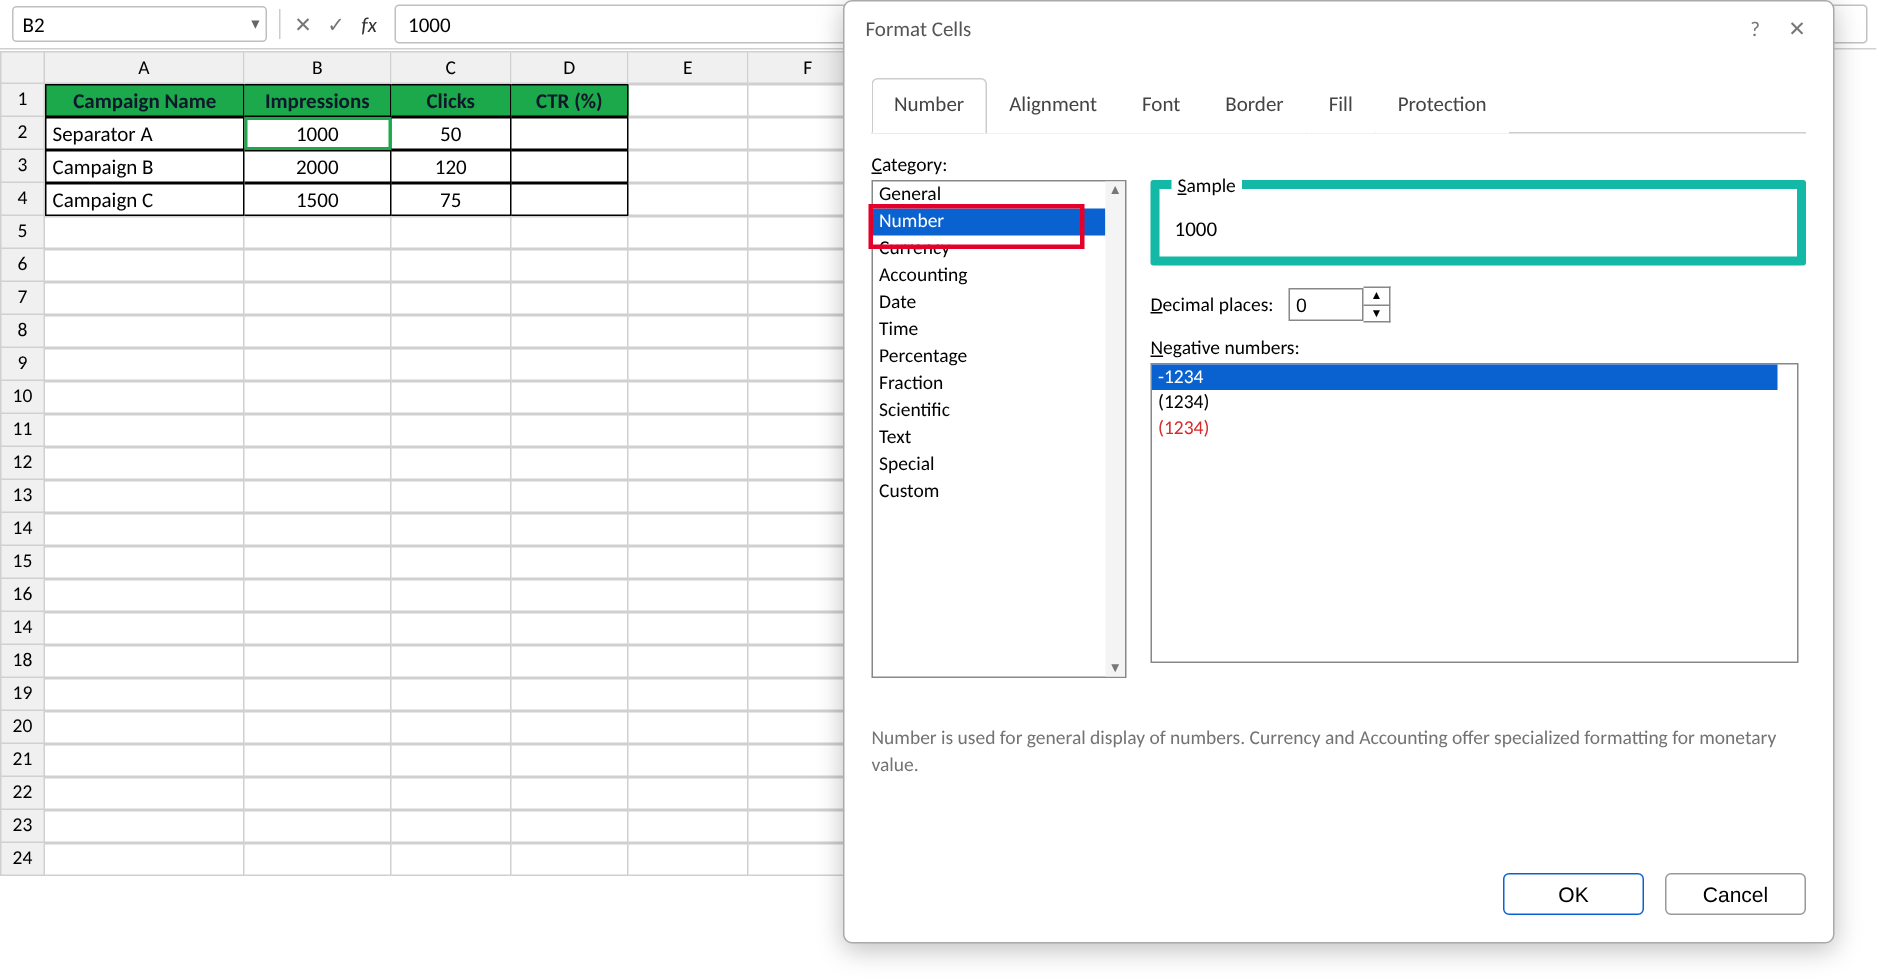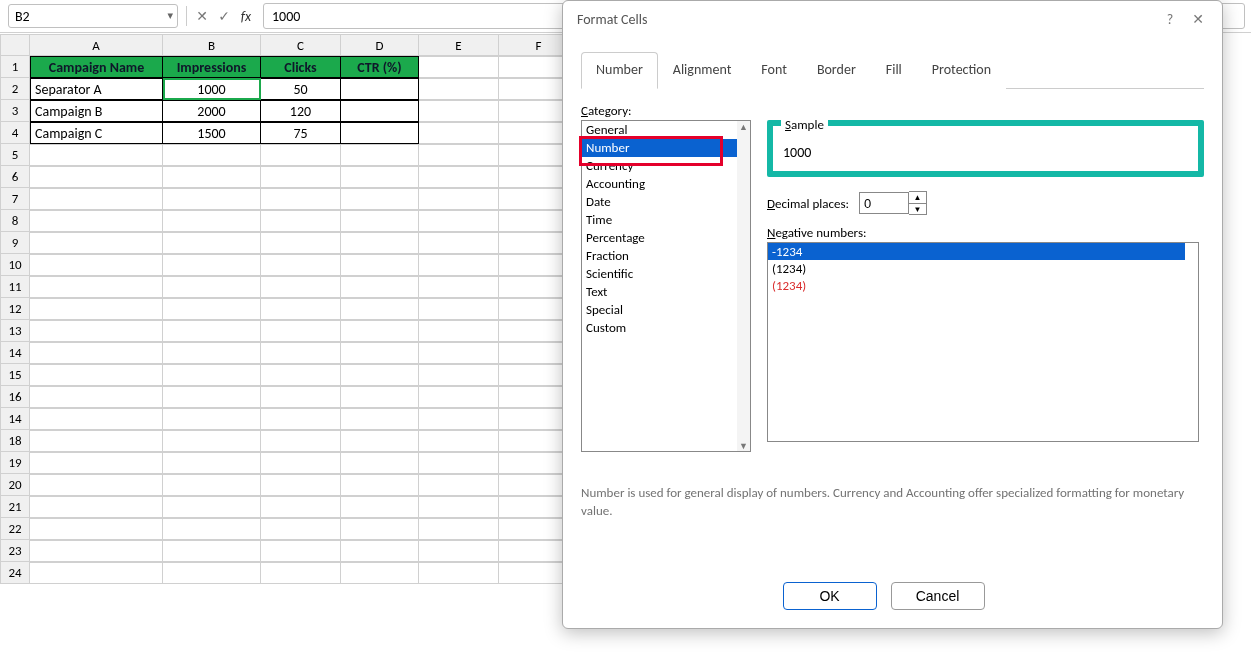--- a/index.html
+++ b/index.html
@@ -215,21 +215,21 @@
   width: 430px;
   height: 198px;
   position: relative;
 }
 .neglist .inner{position:absolute; top:0;left:0;right:13px;bottom:0;}
 .neglist .it{ height:17px; line-height:17px; padding-left:4px; font-size:13px;}
 .neglist .it.sel{ background:#0a62d0; color:#fff;}
 .neglist .it.red{ color:#d92b2b;}
 .helptxt{ font-size:13px; color:#737373; margin-top:32px; line-height:1.4;}
 .dlg-buttons {
-  display:flex; justify-content:center; gap:14px; padding: 0 18px 18px 0;
+  display:flex; justify-content:flex-end; gap:14px; padding: 0 18px 18px 0;
 }
 .dlg-buttons button{
   width:94px; height:28px; border:1px solid #999; background:#fff; border-radius:4px; font-size:14px;
 }
 .dlg-buttons button.primary{ border-color:#0a62d0;}
 </style>
 </head>
 <body>
 
 <div class="formula-bar">

